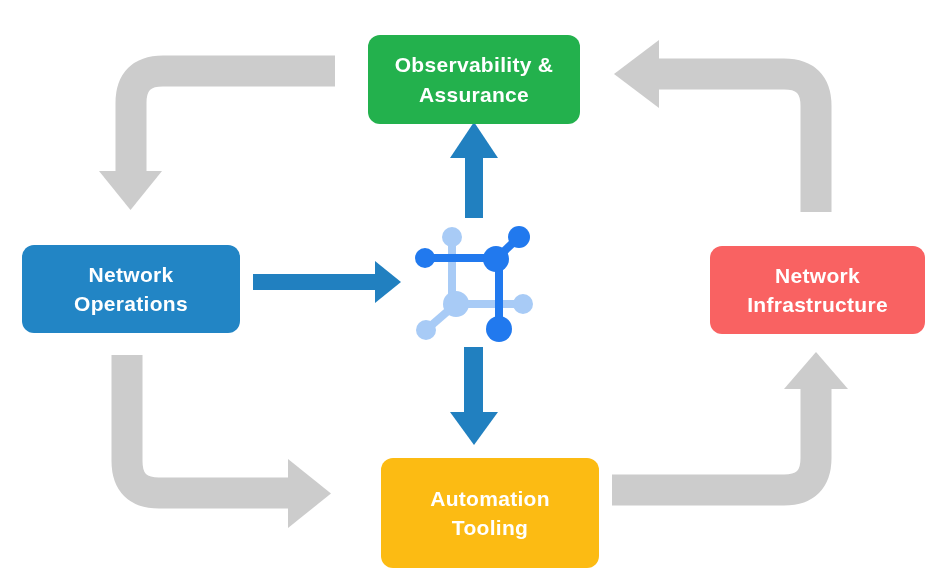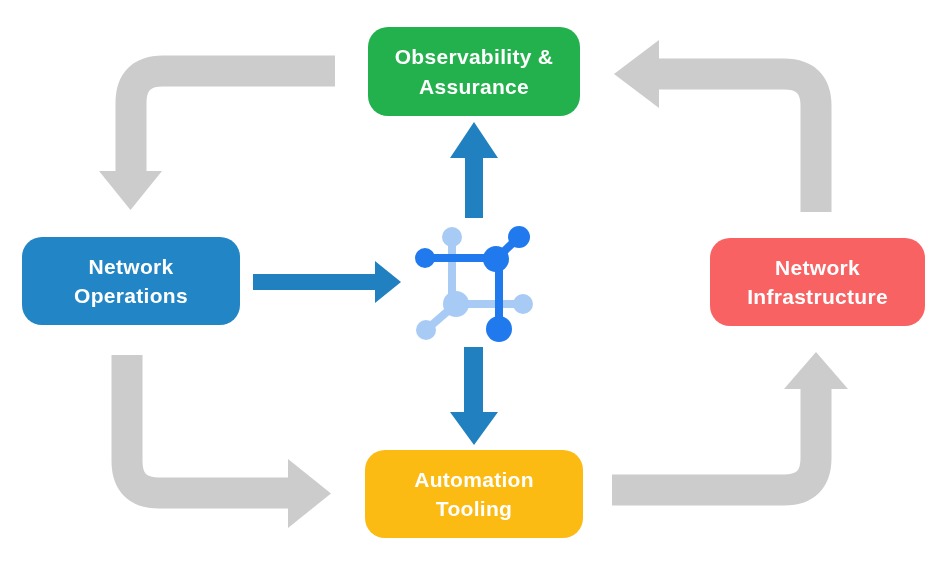--- a/index.html
+++ b/index.html
@@ -30,25 +30,26 @@
   
   .b-fill { fill: var(--arrow_blue, #2180C0); }
   
   .ic-l-line { stroke: var(--icon_light_blue, #A8CBF6); stroke-width: 8; fill: none; }
   .ic-l-dot  { fill: var(--icon_light_blue, #A8CBF6); }
   .ic-d-line { stroke: var(--icon_dark_blue, #2179EE); stroke-width: 8; fill: none; }
   .ic-d-dot  { fill: var(--icon_dark_blue, #2179EE); }
   
   .node {
     position: absolute;
-    border-radius: 20px;
+    border-radius: 12px;
     display: flex;
     align-items: center;
     justify-content: center;
     text-align: center;
+    margin-top: 8px;
   }
   .node-green  { background: var(--green,  #23B14D); }
   .node-blue   { background: var(--blue,   #2285C5); }
   .node-red    { background: var(--red,    #F96262); }
   .node-yellow { background: var(--yellow, #FCBB13); }
   .node-label {
     color: var(--text, #FFFFFF);
     font-size: 21px;
     font-weight: 600;
     line-height: 1.4;
@@ -126,18 +127,18 @@
   <div class="node node-blue" style="left:22px; top:237px; width:218px; height:88px;">
     <span class="node-label">Network
 Operations</span>
   </div>
 
   <div class="node node-red" style="left:710px; top:238px; width:215px; height:88px;">
     <span class="node-label">Network
 Infrastructure</span>
   </div>
 
-  <div class="node node-yellow" style="left:365px; top:450px; width:218px; height:88px;">
+  <div class="node node-yellow" style="left:381px; top:450px; width:218px; height:110px;">
     <span class="node-label">Automation
 Tooling</span>
   </div>
 
 </div>
 
 </body></html>

